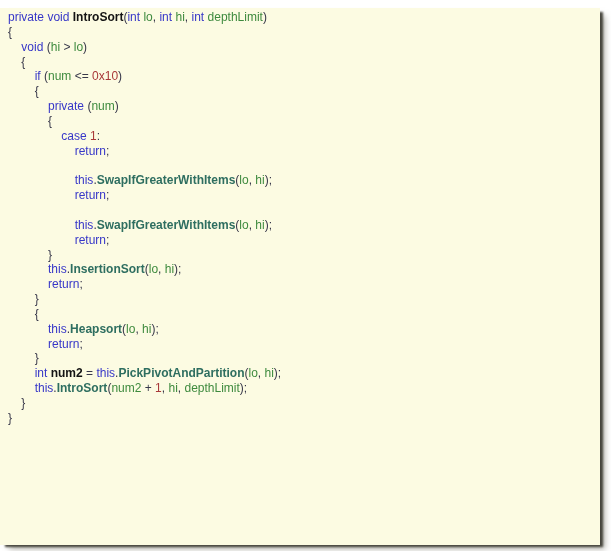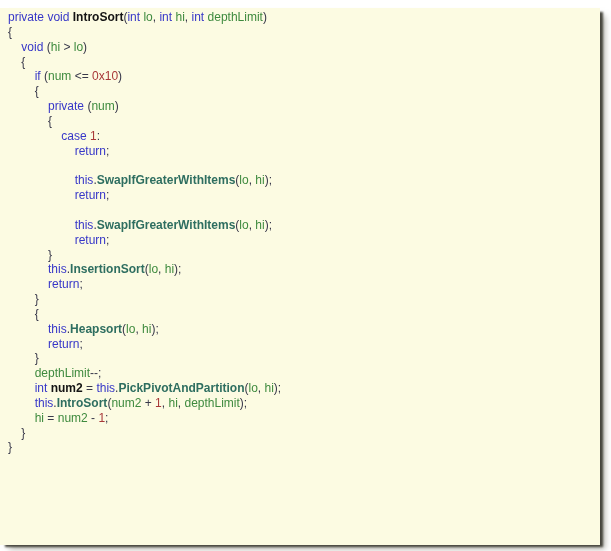--- a/index.html
+++ b/index.html
@@ -58,19 +58,17 @@
     <div class="code-line"><span class="tok-p">                    </span><span class="tok-k">this</span><span class="tok-p">.</span><span class="tok-m">SwapIfGreaterWithItems</span><span class="tok-p">(</span><span class="tok-i">lo</span><span class="tok-p">, </span><span class="tok-i">hi</span><span class="tok-p">);</span></div>
     <div class="code-line"><span class="tok-p">                    </span><span class="tok-k">return</span><span class="tok-p">;</span></div>
     <div class="code-line"><span class="tok-p">            }</span></div>
     <div class="code-line"><span class="tok-p">            </span><span class="tok-k">this</span><span class="tok-p">.</span><span class="tok-m">InsertionSort</span><span class="tok-p">(</span><span class="tok-i">lo</span><span class="tok-p">, </span><span class="tok-i">hi</span><span class="tok-p">);</span></div>
     <div class="code-line"><span class="tok-p">            </span><span class="tok-k">return</span><span class="tok-p">;</span></div>
     <div class="code-line"><span class="tok-p">        }</span></div>
     <div class="code-line"><span class="tok-p">        {</span></div>
     <div class="code-line"><span class="tok-p">            </span><span class="tok-k">this</span><span class="tok-p">.</span><span class="tok-m">Heapsort</span><span class="tok-p">(</span><span class="tok-i">lo</span><span class="tok-p">, </span><span class="tok-i">hi</span><span class="tok-p">);</span></div>
     <div class="code-line"><span class="tok-p">            </span><span class="tok-k">return</span><span class="tok-p">;</span></div>
     <div class="code-line"><span class="tok-p">        }</span></div>
-    <div class="code-line"><span class="tok-p">        </span><span class="tok-i">depthLimit</span><span class="tok-p">--;</span></div>
     <div class="code-line"><span class="tok-p">        </span><span class="tok-k">int</span><span class="tok-p"> </span><span class="tok-d">num2</span><span class="tok-p"> = </span><span class="tok-k">this</span><span class="tok-p">.</span><span class="tok-m">PickPivotAndPartition</span><span class="tok-p">(</span><span class="tok-i">lo</span><span class="tok-p">, </span><span class="tok-i">hi</span><span class="tok-p">);</span></div>
     <div class="code-line"><span class="tok-p">        </span><span class="tok-k">this</span><span class="tok-p">.</span><span class="tok-m">IntroSort</span><span class="tok-p">(</span><span class="tok-i">num2</span><span class="tok-p"> + </span><span class="tok-n">1</span><span class="tok-p">, </span><span class="tok-i">hi</span><span class="tok-p">, </span><span class="tok-i">depthLimit</span><span class="tok-p">);</span></div>
-    <div class="code-line"><span class="tok-p">        </span><span class="tok-i">hi</span><span class="tok-p"> = </span><span class="tok-i">num2</span><span class="tok-p"> - </span><span class="tok-n">1</span><span class="tok-p">;</span></div>
     <div class="code-line"><span class="tok-p">    }</span></div>
     <div class="code-line"><span class="tok-p">}</span></div>
   </div>
 
 </body></html>

